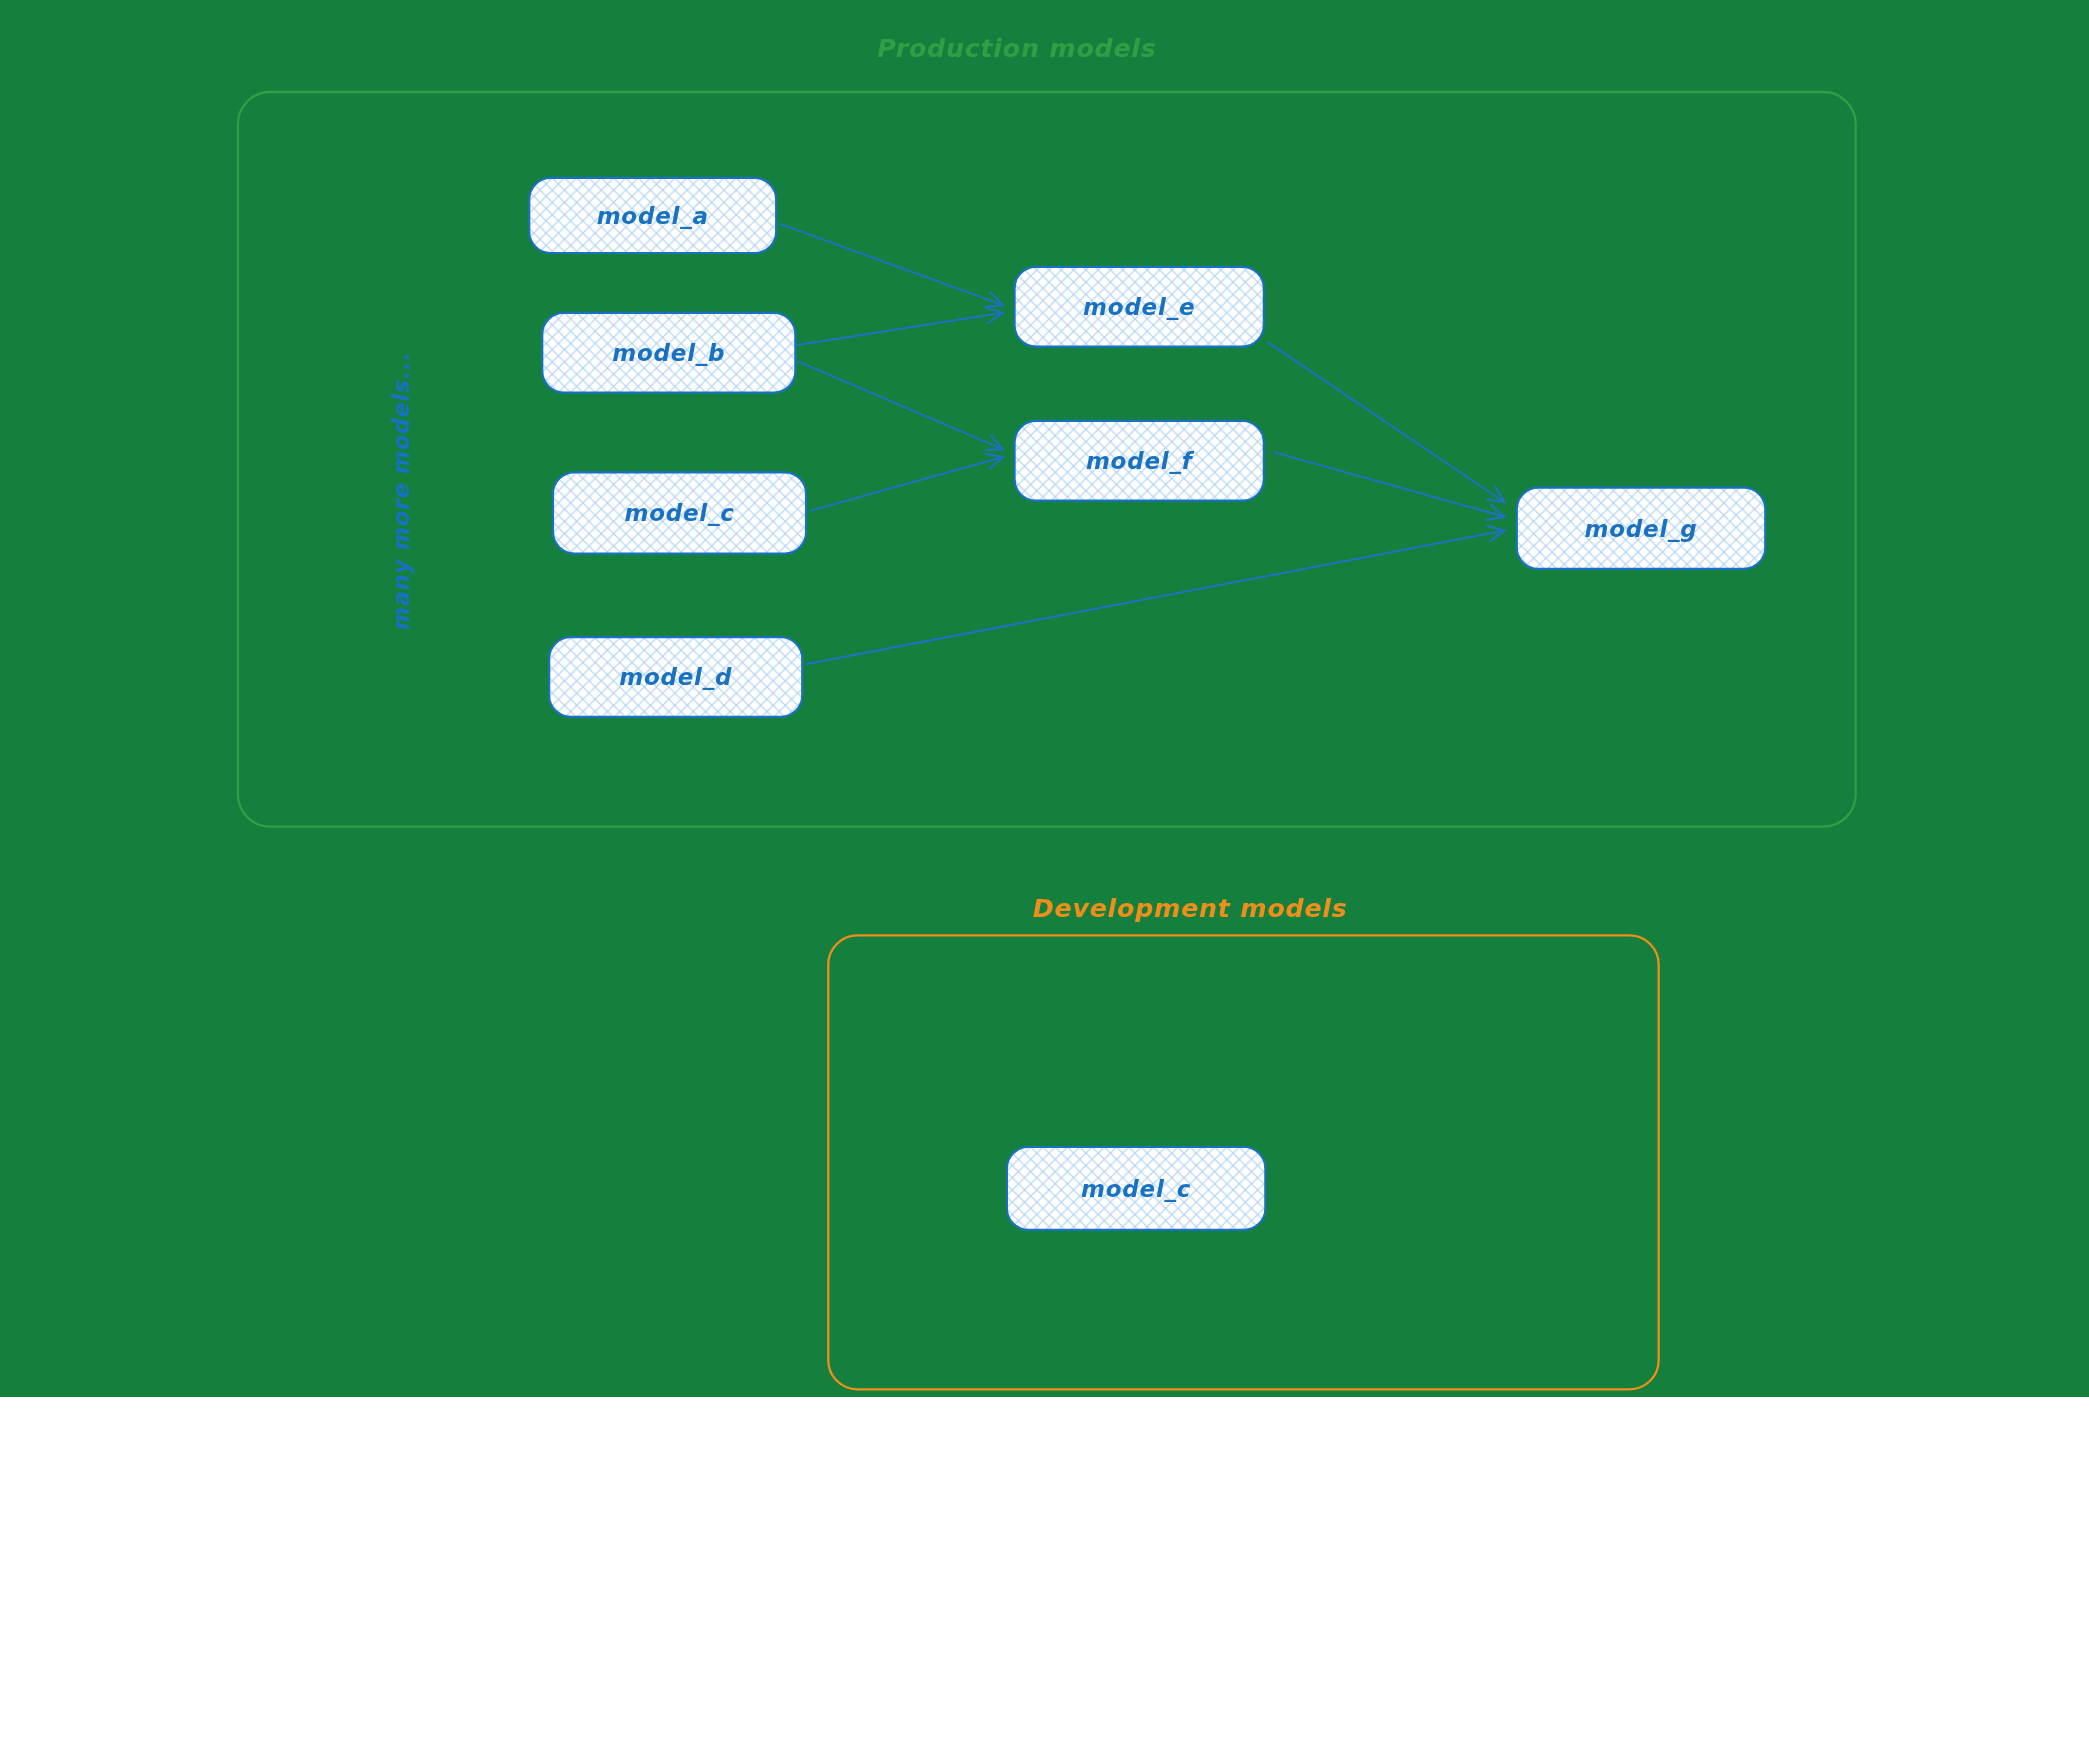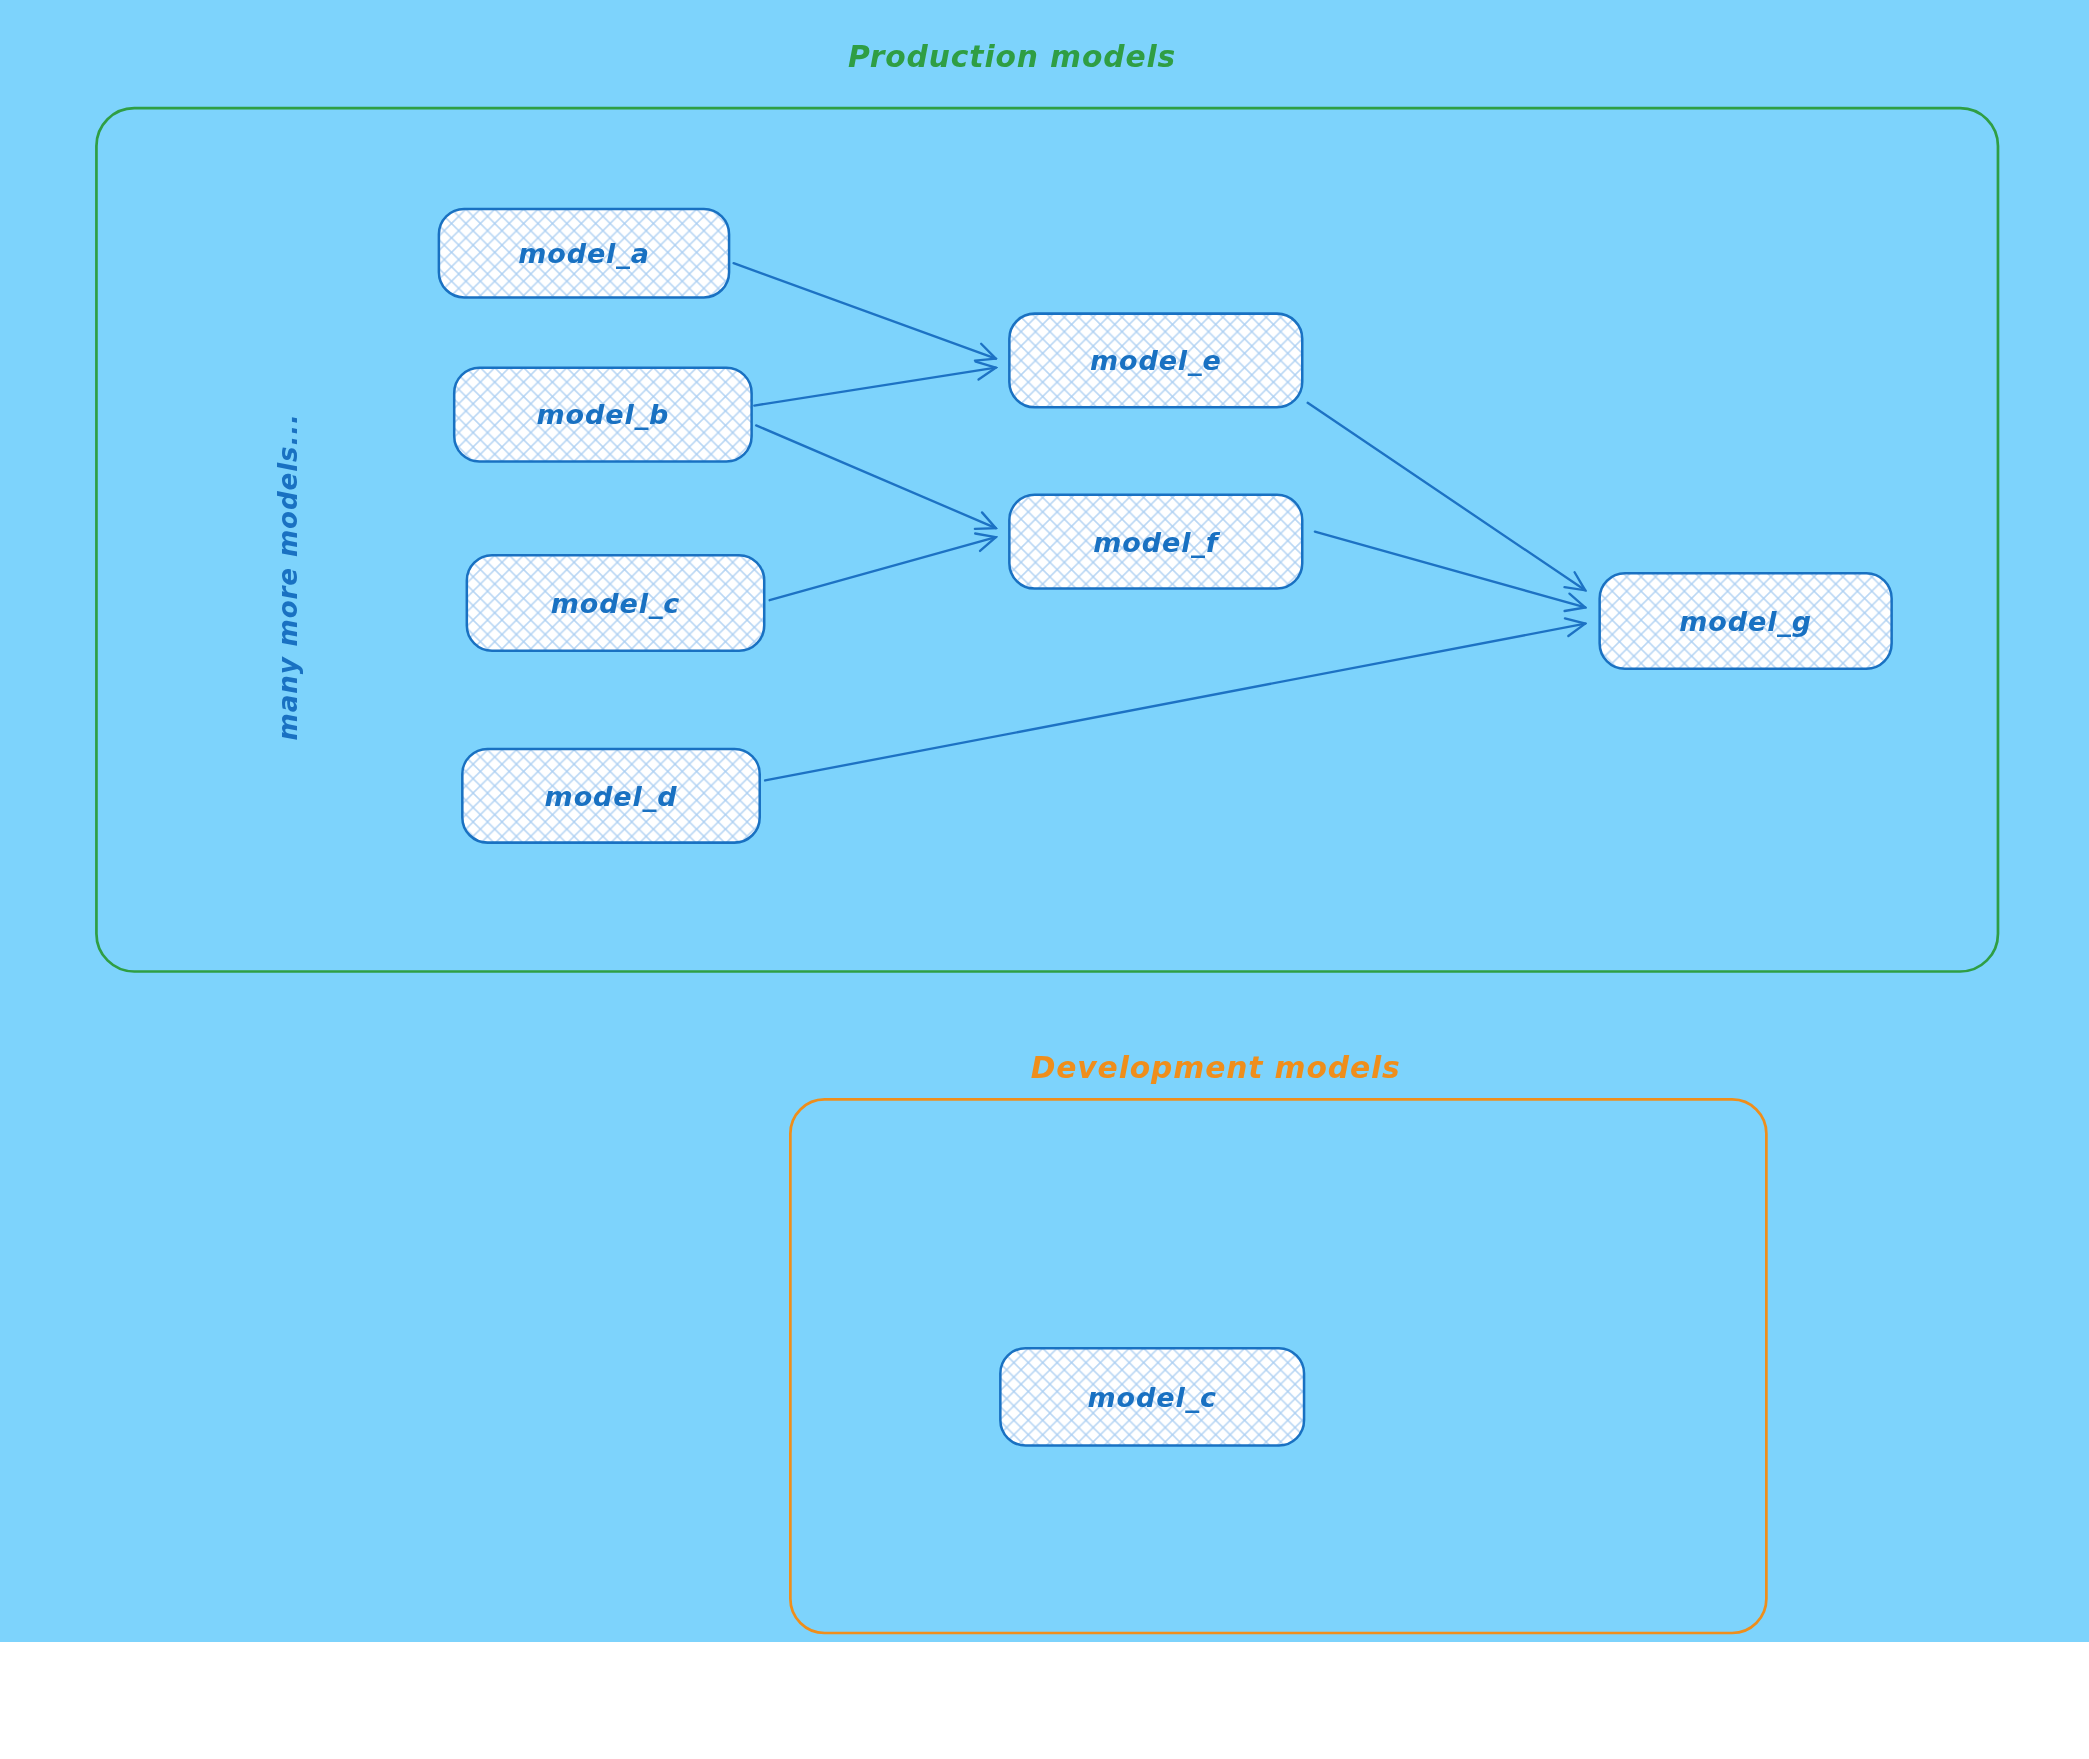--- a/index.html
+++ b/index.html
@@ -1,20 +1,20 @@
 <!DOCTYPE html>
 <html><head>
 <meta charset="utf-8">
 <style>
   html, body { margin: 0; padding: 0; background: #ffffff; }
   .stage {
     position: relative;
     width: 2089px;
-    height: 1642px;
-    background: #7dd3fc;
+    height: 1397px;
+    background: #15803d;
     font-family: "DejaVu Sans", sans-serif;
     overflow: hidden;
   }
   svg { display: block; width: 100%; height: 100%; }
   .group-title {
     font-family: "DejaVu Sans", sans-serif;
     font-size: 33px;
     font-weight: bold;
     font-style: italic;
     letter-spacing: 1px;

